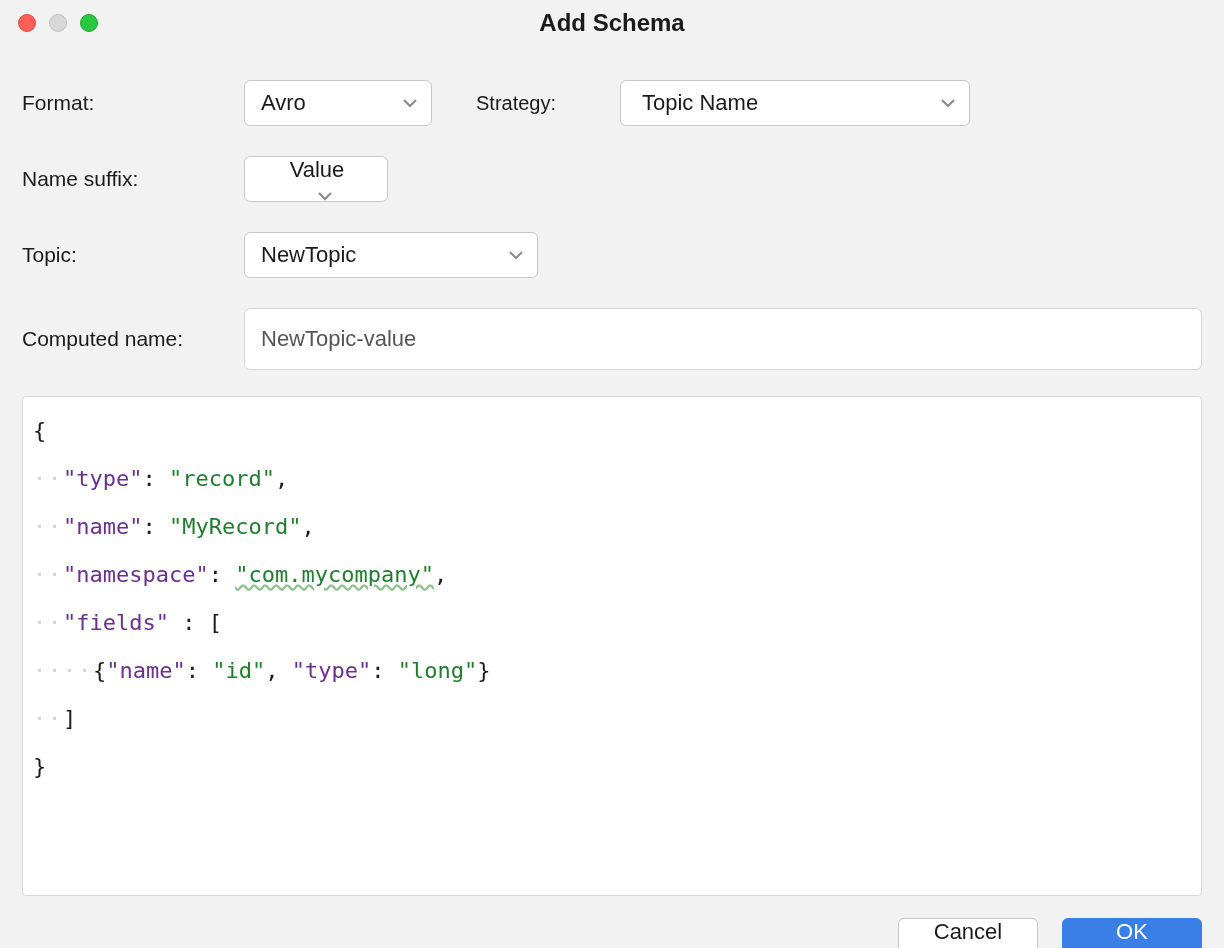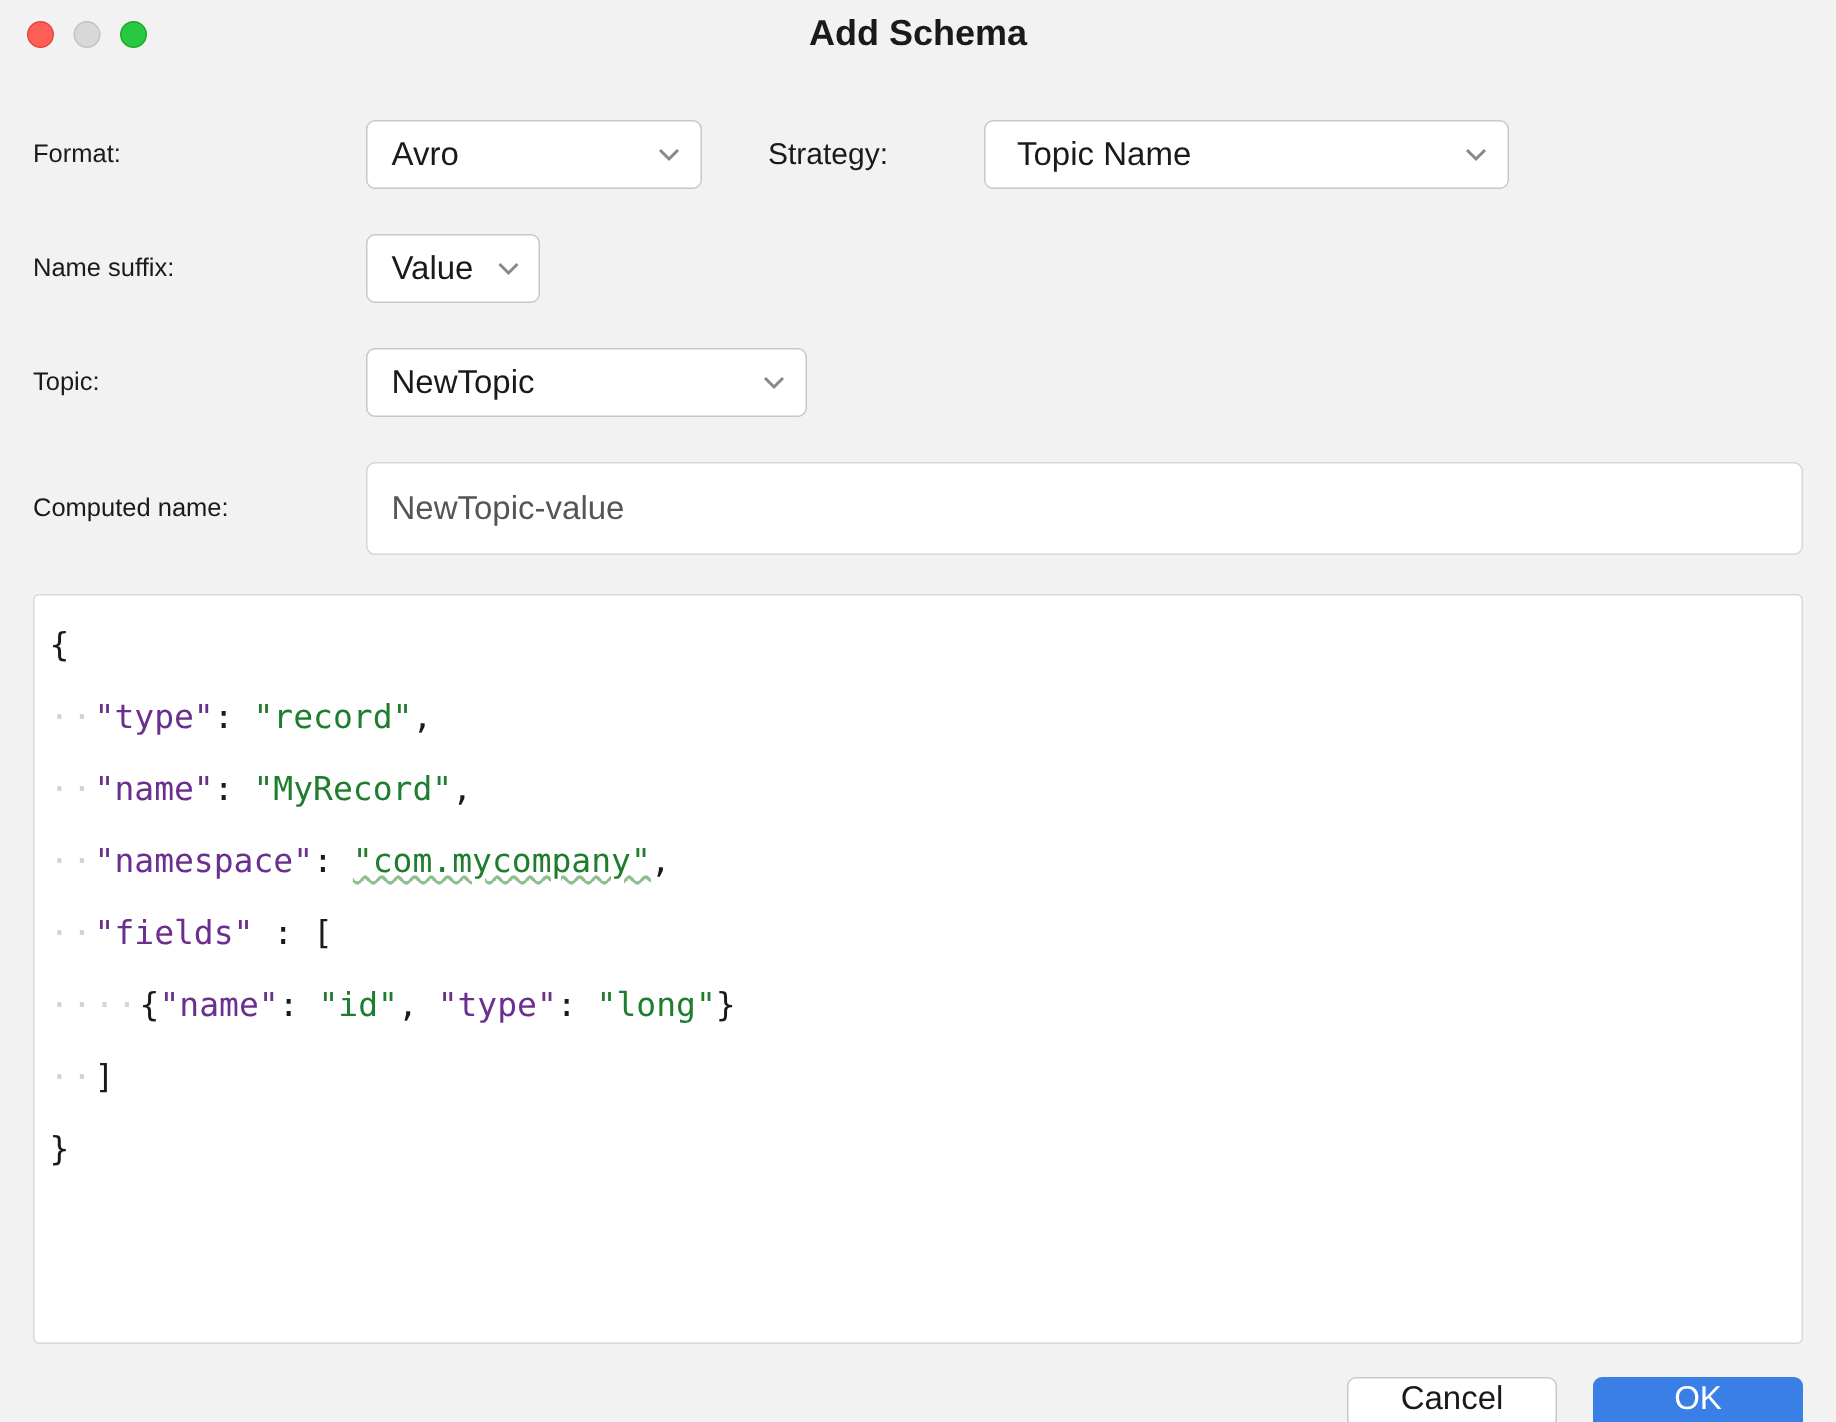--- a/index.html
+++ b/index.html
@@ -42,21 +42,21 @@
     .content {
       padding: 34px 22px 0 22px;
     }
     .row {
       display: flex;
       align-items: center;
       margin-bottom: 30px;
     }
     .label-col {
       width: 222px;
-      font-size: 17px;
+      font-size: 21px;
     }
     .select {
       display: inline-flex;
       align-items: center;
       justify-content: space-between;
       background: #fff;
       border: 1px solid #c8c8c8;
       border-radius: 6px;
       height: 46px;
       padding: 0 14px 0 16px;
@@ -145,42 +145,42 @@
     <div class="traffic-light tl-min"></div>
     <div class="traffic-light tl-max"></div>
   </div>
   <div class="window-title">Add Schema</div>
 </div>
 
 <div class="content">
 
   <div class="row">
     <div class="label-col">Format:</div>
-    <div class="select" style="width:224px;">
+    <div class="select" style="width:188px;">
       <span>Avro</span>
       <span class="chev">
         <svg width="14" height="9" viewBox="0 0 14 9">
             <path d="M1 1 L7 7 L13 1" fill="none" stroke="#888" stroke-width="2"></path>
           </svg>
       </span>
     </div>
     <div class="strategy-label">Strategy:</div>
     <div class="select" style="width:350px;padding-left:21px;">
       <span>Topic Name</span>
       <span class="chev">
         <svg width="14" height="9" viewBox="0 0 14 9">
             <path d="M1 1 L7 7 L13 1" fill="none" stroke="#888" stroke-width="2"></path>
           </svg>
       </span>
     </div>
   </div>
 
   <div class="row">
     <div class="label-col">Name suffix:</div>
-    <div class="select" style="width:116px;">
+    <div class="select" style="width:144px;flex-direction:column;">
       <span>Value</span>
       <span class="chev">
         <svg width="14" height="9" viewBox="0 0 14 9">
             <path d="M1 1 L7 7 L13 1" fill="none" stroke="#888" stroke-width="2"></path>
           </svg>
       </span>
     </div>
   </div>
 
   <div class="row">

